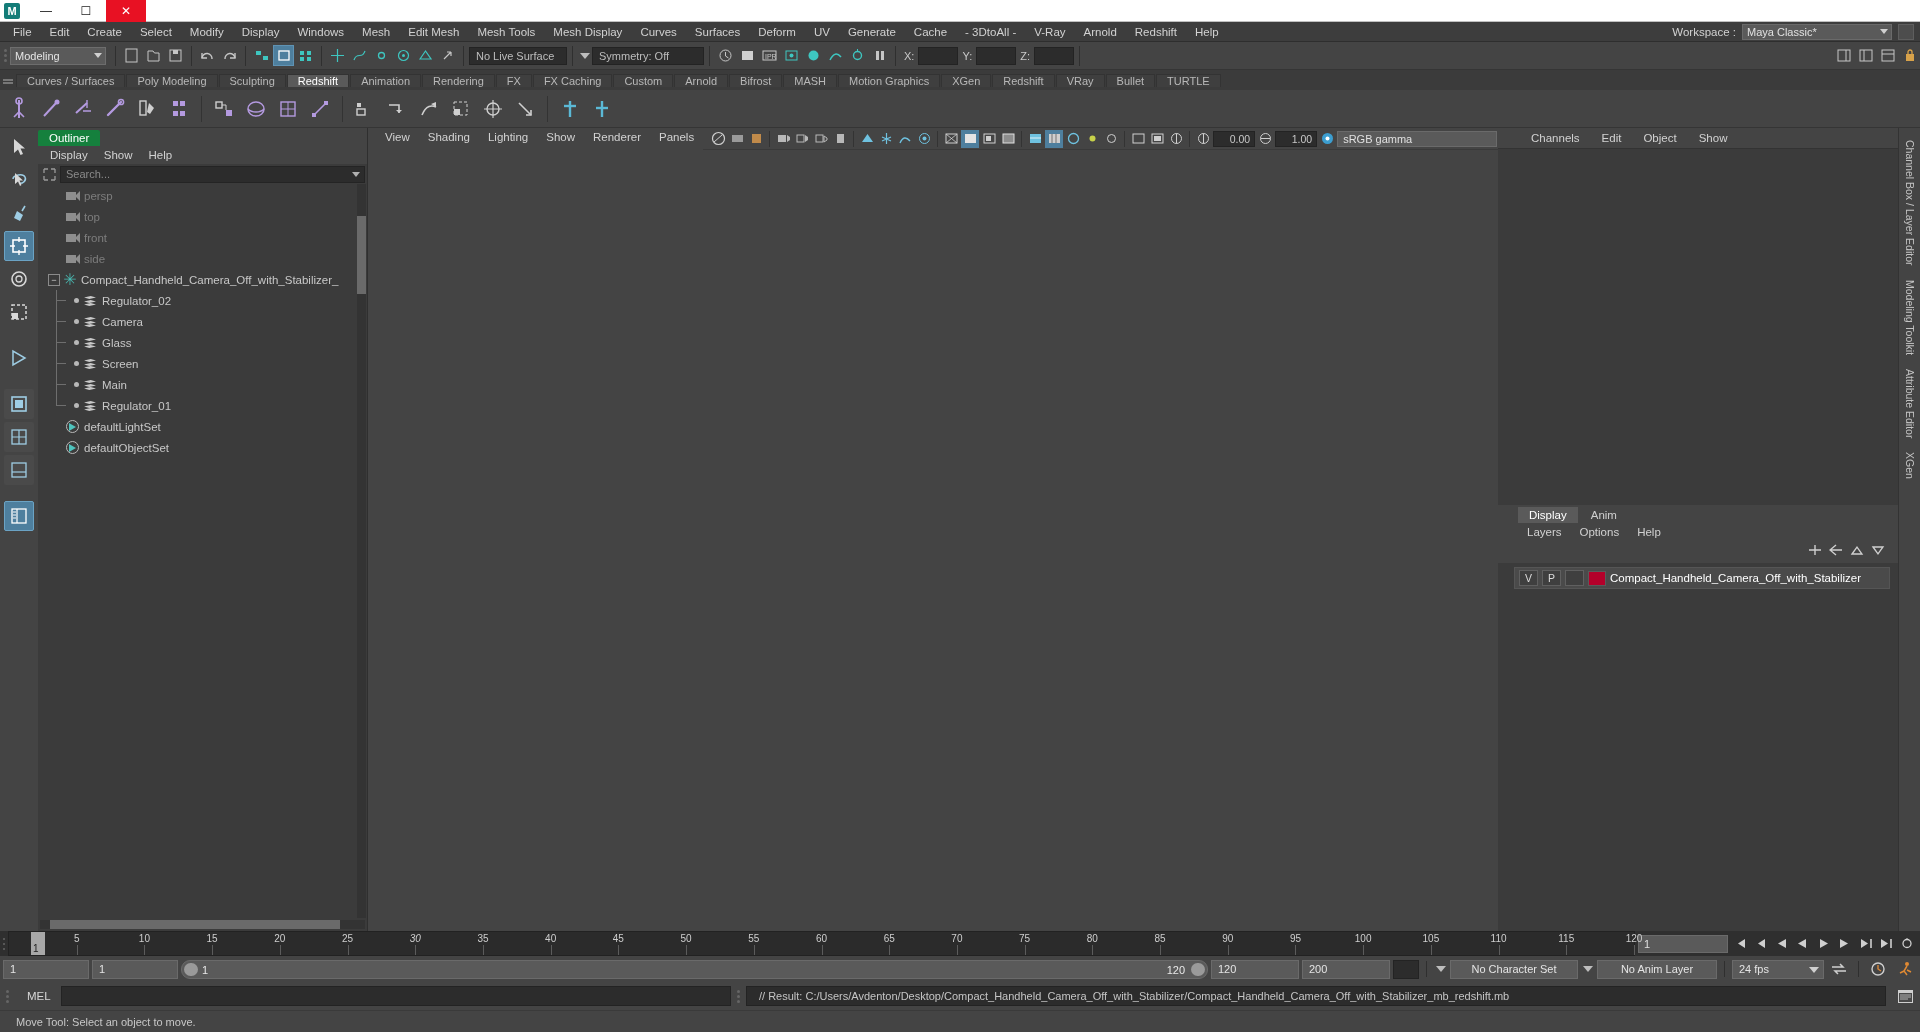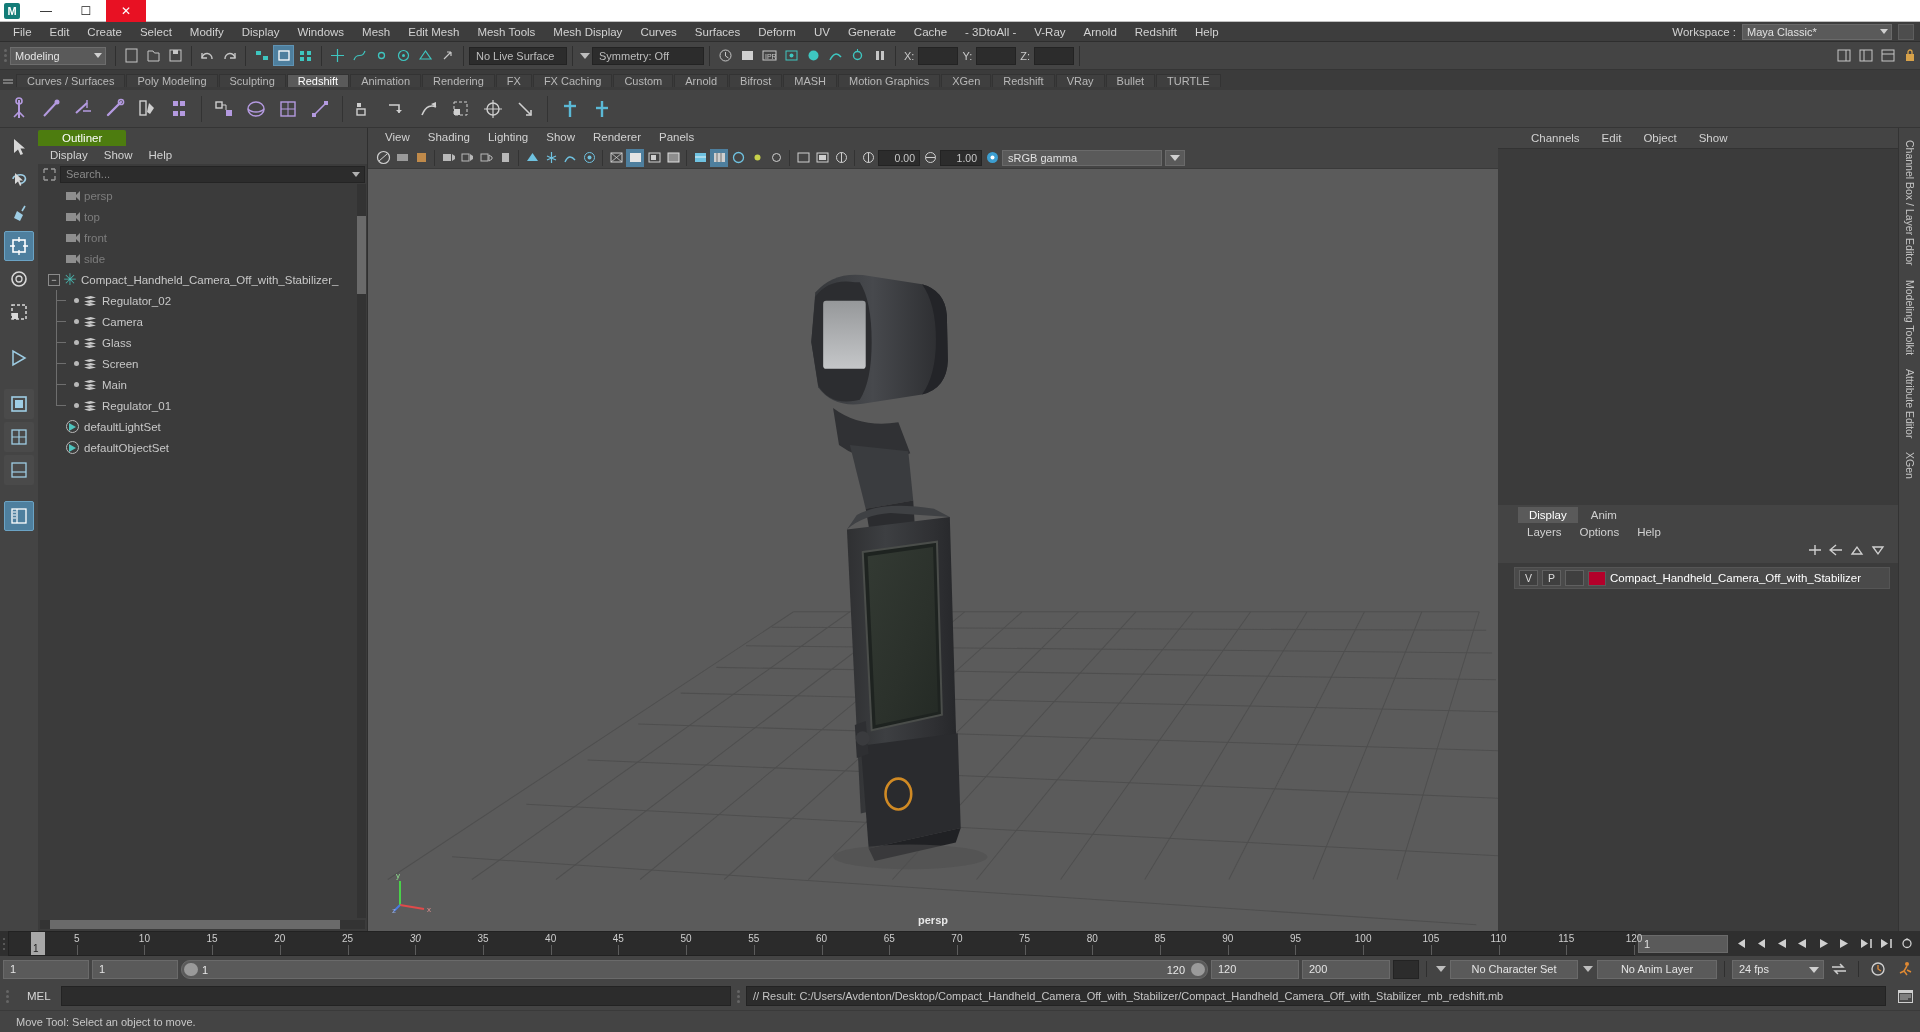--- a/index.html
+++ b/index.html
@@ -96,21 +96,21 @@
   .toolbtn { width:30px;height:30px;display:flex;align-items:center;justify-content:center;
     border:1px solid transparent;background:#4a4a4a;border-radius:2px;}
   .toolbtn.sel { background:#4e7f9e;border-color:#6ba3c4; }
   .toolbtn.plain { background:transparent; }
   .tool-gap { height:10px; }
 
   
   .outliner { width:330px;background:#3b3b3b;display:flex;flex-direction:column;flex:0 0 330px;
     border-right:1px solid #2f2f2f;}
   .out-tabrow { height:18px;display:flex;align-items:flex-end;background:#444;}
-  .out-tab { font-size:11.5px;padding:2px 24px;background:#4d7c0f;color:#fff;border-top-left-radius:2px;border-top-right-radius:2px;}
+  .out-tab { font-size:11.5px;padding:2px 11px;background:#15803d;color:#fff;border-top-left-radius:2px;border-top-right-radius:2px;}
   .out-menurow { height:18px;display:flex;align-items:center;background:#444;font-size:11.5px;gap:0;padding-left:4px;}
   .out-menurow .mi { padding:0 8px;line-height:18px;color:#d2d2d2;}
   .out-search { height:20px;display:flex;align-items:center;background:#3b3b3b;padding:1px 2px;gap:2px;}
   .out-search .sico { width:18px;height:16px;display:flex;align-items:center;justify-content:center;}
   .out-searchfield { flex:1;height:17px;background:#2c2c2c;border:1px solid #242424;
     display:flex;align-items:center;padding:0 5px;font-size:11px;color:#8a8a8a;position:relative;}
   .out-searchfield .arr { position:absolute;right:4px;top:5px;border-left:4px solid transparent;
     border-right:4px solid transparent;border-top:5px solid #b0b0b0;}
   .out-list { flex:1;background:#3b3b3b;overflow:hidden;position:relative;font-size:11.5px;padding-top:1px;}
   .orow { height:21px;display:flex;align-items:center;white-space:nowrap;padding-left:6px;position:relative;}
@@ -135,21 +135,21 @@
   .branch { position:absolute;left:18px;top:0;width:1px;height:21px;background:#6e6e6e;}
   .branch-h { position:absolute;left:18px;top:10px;width:10px;height:1px;background:#6e6e6e;}
   .dot { width:5px;height:5px;border-radius:50%;background:#b8b8b8;margin-right:4px;flex:0 0 5px;}
   .out-scroll { position:absolute;right:1px;top:0;width:9px;bottom:0;background:#333;}
   .out-scroll .thumb { position:absolute;left:0;right:0;top:0;height:78px;background:#6a6a6a;}
   .out-hbar { height:13px;background:#3b3b3b;display:flex;align-items:center;padding:0 2px;}
   .out-hbar .track { flex:1;height:9px;background:#333;position:relative;}
   .out-hbar .thumb { position:absolute;left:10px;width:290px;top:0;bottom:0;background:#6a6a6a;}
 
   
-  .viewwrap { flex:1;display:flex;flex-direction:column;min-width:0;background:#444;}
+  .viewwrap { flex:1;display:flex;flex-direction:row;min-width:0;background:#444;}
   .view-menurow { height:19px;display:flex;align-items:center;background:#444;font-size:11.5px;padding-left:8px;}
   .view-menurow .mi { padding:0 9px;line-height:19px;color:#d2d2d2;}
   .view-toolrow { height:22px;background:#444;display:flex;align-items:center;gap:1px;padding-left:6px;border-bottom:1px solid #3a3a3a;}
   .vb { width:18px;height:18px;display:flex;align-items:center;justify-content:center;}
   .vb.on { background:#4e7f9e; }
   .vsep { width:1px;height:16px;background:#333;margin:0 3px;}
   .numfield { width:42px;height:16px;background:#2c2c2c;border:1px solid #232323;font-size:10.5px;
     color:#c8c8c8;display:flex;align-items:center;justify-content:flex-end;padding-right:4px;}
   .gammafield { width:160px;height:16px;background:#5a5a5a;border:1px solid #6a6a6a;font-size:11px;
     color:#e0e0e0;display:flex;align-items:center;padding-left:5px;}
@@ -210,21 +210,21 @@
   .rangetrack .l1 { position:absolute;left:20px;top:3px;font-size:11px;color:#e8e8e8;}
   .rangetrack .l2 { position:absolute;right:22px;top:3px;font-size:11px;color:#e8e8e8;}
   .dd { width:13px;height:19px;display:flex;align-items:center;justify-content:center;}
   .dd i { border-left:5px solid transparent;border-right:5px solid transparent;border-top:6px solid #bdbdbd;}
 
   
   .cmdline { height:28px;background:#444;display:flex;align-items:center;flex:0 0 28px;gap:4px;padding-left:4px;}
   .mel-label { width:42px;font-size:11.5px;color:#d6d6d6;padding-left:12px;}
   .mel-input { width:670px;height:20px;background:#2c2c2c;border:1px solid #232323;}
   .mel-result { flex:1;height:20px;background:#2c2c2c;border:1px solid #232323;font-size:11px;
-    color:#c5c5c5;display:flex;align-items:center;padding-left:6px;overflow:hidden;white-space:nowrap;margin-right:4px;}
+    color:#c5c5c5;display:flex;align-items:center;padding-left:12px;overflow:hidden;white-space:nowrap;margin-right:4px;}
   .script-ico { width:22px;height:20px;display:flex;align-items:center;justify-content:center;margin-right:4px;}
 
   
   .helpline { height:22px;background:#444;display:flex;align-items:center;flex:0 0 22px;
     font-size:11px;color:#c8c8c8;padding-left:16px;border-top:1px solid #3a3a3a;}
 </style>
 </head>
 <body>
 
 <div class="app">

